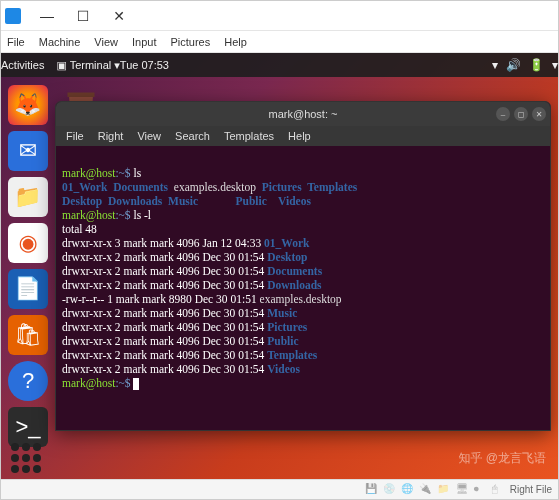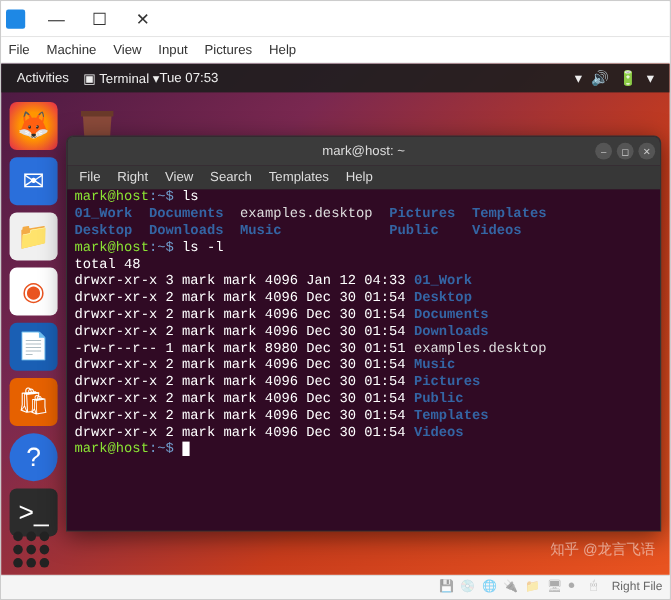--- a/index.html
+++ b/index.html
@@ -9,21 +9,21 @@
   .vbox-window { width: 559px; height: 500px; border: 1px solid #ccc; display: flex; flex-direction: column; }
   .vbox-titlebar { height: 30px; background: #fff; display: flex; align-items: center; padding: 0 4px; border-bottom: 1px solid #e5e5e5; }
   .vbox-icon { width: 16px; height: 16px; background: #1e88e5; margin-right: 8px; border-radius: 2px; }
   .vbox-title { flex: 1; font-size: 12px; color: #333; }
   .vbox-controls { display: flex; gap: 0; }
   .vbox-btn { width: 36px; height: 28px; display: flex; align-items: center; justify-content: center; font-size: 14px; color: #333; cursor: pointer; }
   .vbox-menubar { height: 22px; background: #fff; display: flex; align-items: center; padding: 0 6px; gap: 14px; font-size: 11px; color: #333; border-bottom: 1px solid #e5e5e5; }
 
   
   .ubuntu-desktop { flex: 1; background: linear-gradient(135deg, #4a1942 0%, #7a2850 30%, #c83c1c 65%, #e95420 100%); position: relative; overflow: hidden; }
-  .ubuntu-topbar { height: 24px; background: rgba(30,30,30,0.9); display: flex; align-items: center; color: #eee; font-size: 11px; padding: 0 13px; }
+  .ubuntu-topbar { height: 24px; background: rgba(30,30,30,0.9); display: flex; align-items: center; color: #eee; font-size: 11px; padding: 0 0; }
   .tb-left { display: flex; gap: 12px; align-items: center; }
   .tb-center { flex: 1; text-align: left; }
   .tb-right { display: flex; gap: 8px; align-items: center; }
   .tb-icon { font-size: 12px; }
 
   
   .dock { position: absolute; left: 4px; top: 32px; width: 46px; display: flex; flex-direction: column; gap: 6px; align-items: center; }
   .dock-item { width: 40px; height: 40px; border-radius: 6px; display: flex; align-items: center; justify-content: center; font-size: 22px; color: #fff; cursor: pointer; }
   .dock-trash { position: absolute; top: 30px; left: 62px; width: 36px; height: 40px; }
   .dock-trash svg { width: 100%; height: 100%; }
@@ -34,26 +34,26 @@
   .writer { background: #1a5fb4; }
   .soft { background: #e66100; }
   .help { background: #2a6fdb; border-radius: 50%; }
   .term-dock { background: #2c2c2c; }
 
   
   .grid-launcher { position: absolute; bottom: 6px; left: 10px; width: 30px; height: 30px; display: grid; grid-template-columns: repeat(3,1fr); grid-template-rows: repeat(3,1fr); gap: 3px; cursor: pointer; }
   .grid-launcher span { background: #222; border-radius: 50%; }
 
   
-  .term-window { position: absolute; top: 60px; left: 54px; width: 496px; height: 330px; background: #2d0922; border-radius: 6px 6px 0 0; box-shadow: 0 4px 20px rgba(0,0,0,0.5); display: flex; flex-direction: column; overflow: hidden; border: 1px solid #333; }
+  .term-window { position: absolute; top: 48px; left: 54px; width: 496px; height: 330px; background: #2d0922; border-radius: 6px 6px 0 0; box-shadow: 0 4px 20px rgba(0,0,0,0.5); display: flex; flex-direction: column; overflow: hidden; border: 1px solid #333; }
   .term-titlebar { height: 24px; background: #3b3b3b; display: flex; align-items: center; justify-content: center; position: relative; color: #ddd; font-size: 11px; }
   .term-tcontrols { position: absolute; right: 4px; display: flex; gap: 4px; }
   .term-tbtn { width: 14px; height: 14px; border-radius: 50%; background: #555; font-size: 8px; display:flex; align-items:center; justify-content:center; color:#ccc; cursor:pointer; }
   .term-menubar { height: 20px; background: #373737; display: flex; align-items: center; gap: 14px; padding: 0 10px; color: #ddd; font-size: 11px; }
-  .term-body { flex: 1; background: #300a24; padding: 0 6px; font-family: Liberation Mono, monospace; font-size: 11.5px; line-height: 14px; color: #fff; white-space: pre; overflow: hidden; }
+  .term-body { flex: 1; background: #300a24; padding: 20px 6px; font-family: Liberation Serif, serif; font-size: 11.5px; line-height: 14px; color: #fff; white-space: pre; overflow: hidden; }
   .prompt-user { color: #8ae234; }
   .prompt-path { color: #729fcf; }
   .dir-color { color: #3465a4; font-weight: bold; }
   .file-color { color: #ddd; }
   .cursor { display: inline-block; width: 6px; height: 12px; background: #fff; vertical-align: middle; }
 
   
   .vbox-status { height: 20px; background: #f5f5f5; border-top: 1px solid #ddd; display: flex; align-items: center; justify-content: flex-end; padding: 0 6px; gap: 4px; font-size: 10px; color: #666; }
   .stat-icon { width: 14px; height: 14px; opacity: 0.5; }
 

